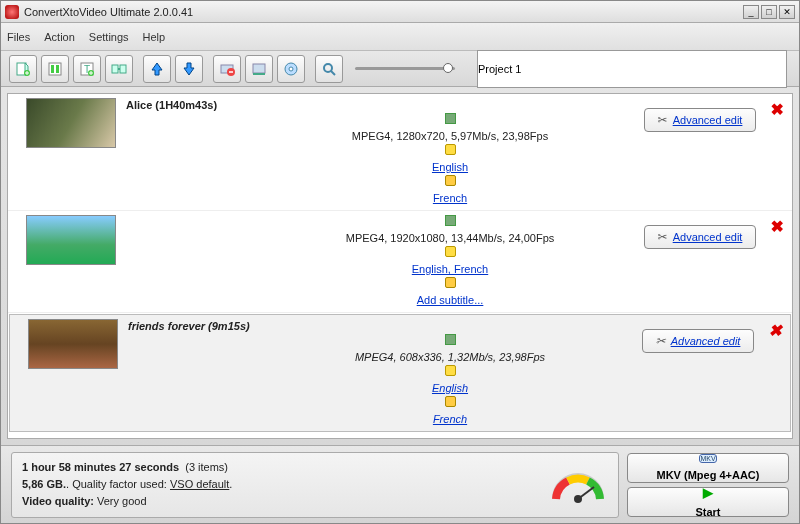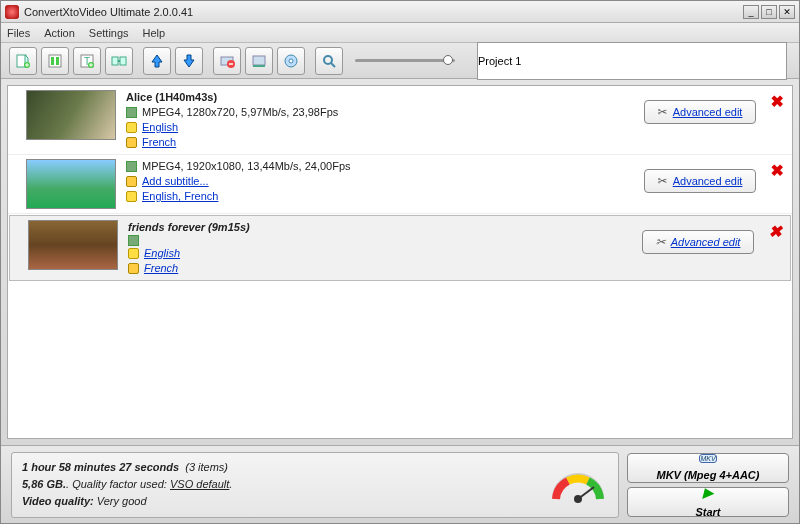--- a/index.html
+++ b/index.html
@@ -6,53 +6,53 @@
 body { background: #c0c0c0; width: 800px; height: 524px; overflow: hidden; }
 
 .window { width: 800px; height: 524px; background: linear-gradient(#e8e8e8, #d4d4d4); border: 1px solid #888; display: flex; flex-direction: column; }
 
 .titlebar { height: 22px; background: linear-gradient(#f4f4f4, #dedede); border-bottom: 1px solid #aaa; display: flex; align-items: center; padding: 0 4px; font-size: 11px; }
 .titlebar .app-icon { width: 14px; height: 14px; margin-right: 5px; background: radial-gradient(circle, #f77, #a00); border-radius: 3px; }
 .titlebar .title { flex: 1; color: #222; }
 .titlebar .win-btns { display: flex; gap: 2px; }
 .titlebar .win-btn { width: 16px; height: 14px; border: 1px solid #888; background: linear-gradient(#f0f0f0,#d0d0d0); font-size: 9px; line-height: 12px; text-align: center; cursor: pointer; }
 
-.menubar { height: 20px; background: linear-gradient(#f0f0f0,#e0e0e0); border-bottom: 1px solid #bbb; display: flex; align-items: center; padding: 0 6px; font-size: 11px; gap: 14px; color: #333; }
+.menubar { height: 28px; background: linear-gradient(#f0f0f0,#e0e0e0); border-bottom: 1px solid #bbb; display: flex; align-items: center; padding: 0 6px; font-size: 11px; gap: 14px; color: #333; }
 .menubar span { cursor: pointer; }
 
 .toolbar { height: 36px; background: linear-gradient(#e8e8e8,#d8d8d8); border-bottom: 1px solid #aaa; display: flex; align-items: center; padding: 0 8px; gap: 4px; }
 .tool-btn { width: 28px; height: 28px; border: 1px solid #999; background: linear-gradient(#fdfdfd,#e2e2e2); border-radius: 3px; display: flex; align-items: center; justify-content: center; cursor: pointer; font-size: 13px; }
 .tool-btn svg { width: 16px; height: 16px; }
 .tool-sep { width: 2px; opacity: 0; }
 .slider-area { flex: 0 0 110px; margin-left: 8px; display: flex; align-items: center; }
 .slider-track { height: 3px; background: #999; border-radius: 2px; width: 100px; position: relative; }
 .slider-thumb { width: 10px; height: 10px; background: #fff; border: 1px solid #666; border-radius: 50%; position: absolute; top: -4px; left: 88px; }
 .project-name { flex: 1; margin-left: 8px; margin-right: 4px; height: 38px; border: 1px solid #999; background: #fff; font-size: 11px; padding: 2px 0; }
 
 .list { flex: 1; background: #fff; margin: 6px; border: 1px solid #aaa; overflow: auto; }
 .row { display: flex; padding: 4px 18px; border-bottom: 1px solid #eee; position: relative; min-height: 56px; }
 .row.selected { background: #f1f1f1; border: 1px solid #bbb; margin: 1px; font-style: italic; }
 .thumb { width: 90px; height: 50px; background: #345; flex-shrink: 0; margin-right: 10px; border: 1px solid #888; }
 .thumb.t0 { background: linear-gradient(120deg,#3a4a2a,#6a7a4a 50%,#d8c8a8); }
 .thumb.t1 { background: linear-gradient(#8cf,#4a6 60%, #2a5); }
 .thumb.t2 { background: linear-gradient(#863,#642 50%,#a64); }
 .info { flex: 1; font-size: 11px; color: #222; line-height: 15px; }
 .info .title-line { font-weight: bold; }
-.info .meta-line, .info .link-line { display: flex; align-items: center; gap: 5px; }
+.info .meta-line, .info .link-line { display: flex; align-items: center; gap: 5px; flex-direction: column; }
 .info a { color: #0033cc; text-decoration: underline; cursor: pointer; }
 .mini-icon { width: 11px; height: 11px; display: inline-flex; align-items: center; justify-content: center; font-size: 9px; }
 .mi-film { background: #7a7; border: 1px solid #494; }
 .mi-audio { background: #fd4; border: 1px solid #b90; border-radius: 2px; }
 .mi-sub { background: #fc4; border: 1px solid #a80; border-radius: 2px; }
 .adv-edit { position: absolute; right: 36px; top: 14px; width: 112px; height: 24px; border: 1px solid #888; border-radius: 4px; background: linear-gradient(#fdfdfd,#ececec); display: flex; align-items: center; justify-content: center; gap: 5px; cursor: pointer; font-size: 11px; }
 .adv-edit a { color: #0033cc; text-decoration: underline; }
 .adv-edit .ae-icon { font-size: 12px; color: #555; }
 .remove-x { position: absolute; right: 8px; top: 6px; color: #d00; font-size: 16px; font-weight: bold; cursor: pointer; }
 
-.footer { height: 78px; background: linear-gradient(#e8e8e8,#d4d4d4); border-top: 1px solid #aaa; display: flex; padding: 6px 10px; gap: 8px; align-items: center; font-style: italic; }
+.footer { height: 78px; background: linear-gradient(#e8e8e8,#d4d4d4); border-top: 1px solid #aaa; display: flex; padding: 6px 10px; gap: 8px; align-items: center; }
 .footer-left { flex: 1; border: 1px solid #aaa; background: linear-gradient(#f4f4f4,#e6e6e6); border-radius: 3px; padding: 6px 10px; font-size: 11px; color: #222; line-height: 17px; display: flex; align-items: center; gap: 12px; }
 .footer-left .texts { flex: 1; }
 .footer-left b { font-weight: bold; }
 .footer-left a { color: #222; text-decoration: underline; }
 .gauge { width: 60px; height: 52px; position: relative; }
 .footer-right { width: 162px; display: flex; flex-direction: column; gap: 4px; }
 .format-btn, .start-btn { height: 30px; border: 1px solid #888; border-radius: 4px; background: linear-gradient(#fdfdfd,#e6e6e6); display: flex; align-items: center; padding: 0 6px; font-size: 11px; cursor: pointer; gap: 6px; flex-direction: column; }
 .format-btn .fmt-icon { width: 18px; height: 18px; border: 1px solid #46a; border-radius: 3px; background: #def; display: flex; align-items: center; justify-content: center; font-size: 7px; color: #246; }
 .format-btn .fmt-label { flex: 1; font-weight: bold; font-size: 11px; }
 .format-btn .dd { width: 12px; border-left: 1px solid #bbb; text-align: center; font-size: 9px; color: #444; align-self: stretch; display: flex; align-items: center; justify-content: center; }
@@ -185,41 +185,42 @@
     </div>
 
     <div class="row">
       <div class="thumb t1"></div>
       <div class="info">
         <div class="meta-line">
             <span class="mini-icon mi-film"></span>
             <span>MPEG4, 1920x1080, 13,44Mb/s, 24,00Fps</span>
           </div>
         <div class="link-line">
+            <span class="mini-icon mi-audio"></span>
+            <a>English, French</a>
+          </div>
+        <div class="link-line">
             <span class="mini-icon mi-sub"></span>
             <a>Add subtitle...</a>
-          </div>
-        <div class="link-line">
-            <span class="mini-icon mi-audio"></span>
-            <a>English, French</a>
           </div>
       </div>
       <div class="adv-edit">
           <span class="ae-icon">✂</span>
           <a>Advanced edit</a>
         </div>
       <div class="remove-x">✖</div>
     </div>
 
     <div class="row selected">
       <div class="thumb t2"></div>
       <div class="info">
         <div class="title-line">friends forever (9m15s)</div>
         <div class="meta-line">
             <span class="mini-icon mi-film"></span>
+            <span>MPEG4, 608x336, 1,32Mb/s, 23,98Fps</span>
           </div>
         <div class="link-line">
             <span class="mini-icon mi-audio"></span>
             <a>English</a>
           </div>
         <div class="link-line">
             <span class="mini-icon mi-sub"></span>
             <a>French</a>
           </div>
       </div>

